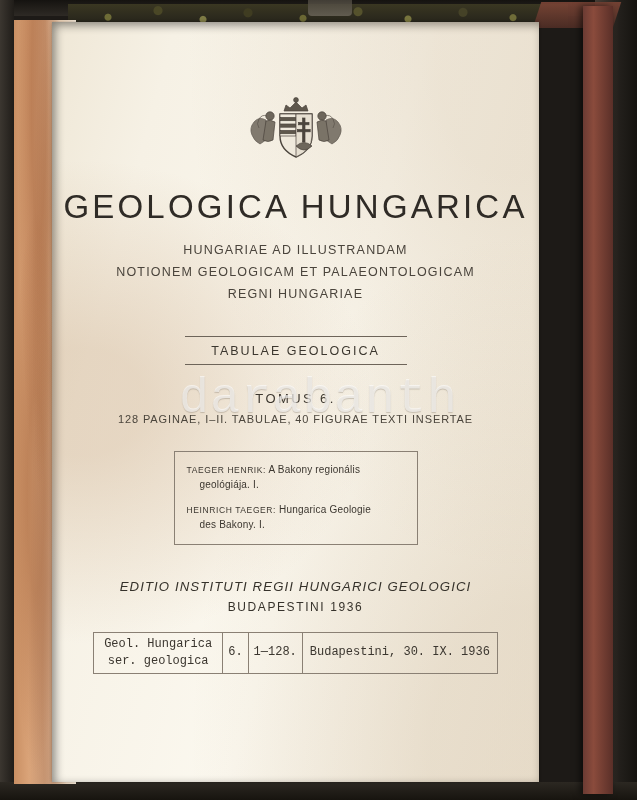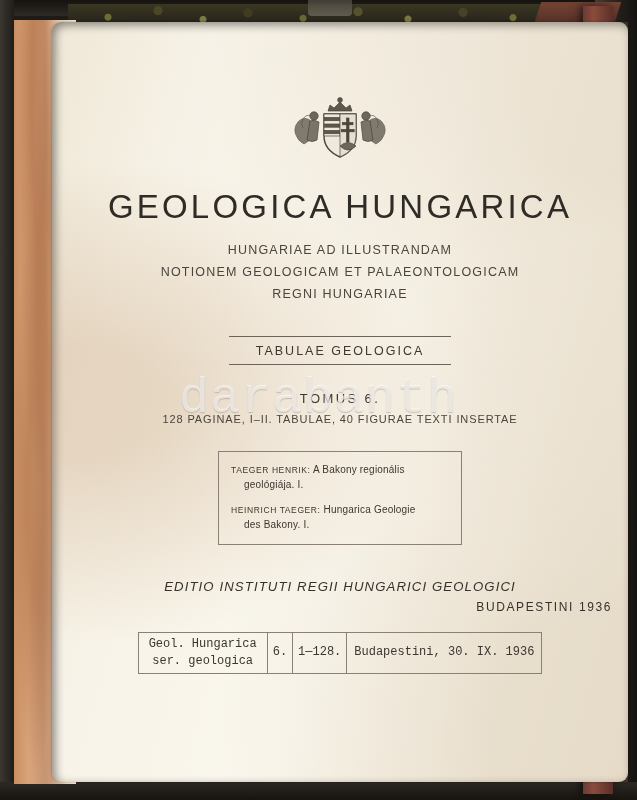--- a/index.html
+++ b/index.html
@@ -100,24 +100,23 @@
       radial-gradient(ellipse at 40% 10%, rgba(150,80,40,.45) 0 14%, transparent 40%),
       radial-gradient(ellipse at 60% 35%, rgba(160,95,50,.35) 0 12%, transparent 38%),
       radial-gradient(ellipse at 35% 62%, rgba(150,85,45,.40) 0 15%, transparent 42%),
       radial-gradient(ellipse at 55% 88%, rgba(140,75,40,.33) 0 12%, transparent 40%);
   }
 
   
   .page {
     position: absolute;
     left: 52px; top: 22px;
-    width: 576px; height: 760px;
+    width: 487px; height: 760px;
     background: linear-gradient(105deg, #efe7d6 0%, #f6f1e5 18%, #fbf8ef 55%, #f4eee1 100%);
     box-shadow: 3px 3px 10px rgba(0,0,0,0.45) inset, 0 0 3px rgba(0,0,0,.3);
-    border-radius: 9px;
   }
   .page-inner {
     position: absolute;
     inset: 0;
     padding: 0;
   }
 
   
   .page:after {
     content: "";
@@ -219,21 +218,20 @@
     font-size: 13.2px;
     letter-spacing: 1.1px;
     color: #36322b;
     font-style: italic;
   }
   .place-year {
     margin: 6px 16px 0;
     font-size: 12px;
     letter-spacing: 1.6px;
     color: #36322b;
-    text-align: right;
   }
 
   
   .cite-table {
     margin: 18px auto 0;
     border-collapse: collapse;
     font-size: 12px;
     color: #3b362f;
     font-family: Liberation Mono, monospace;
   }

